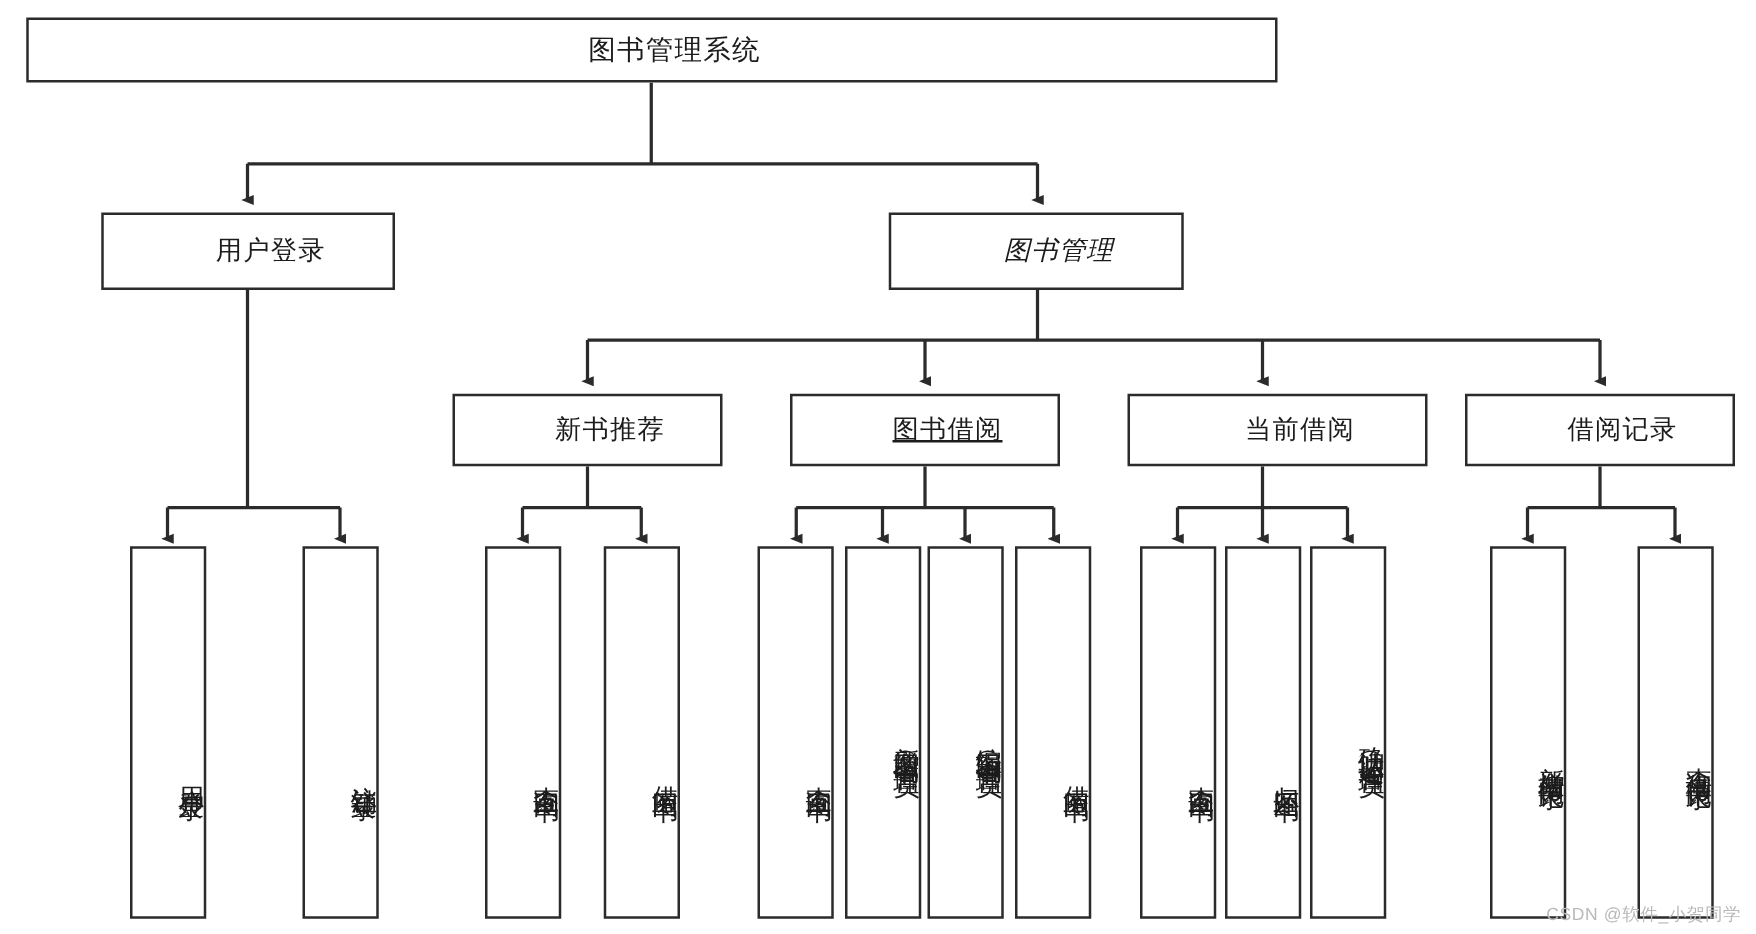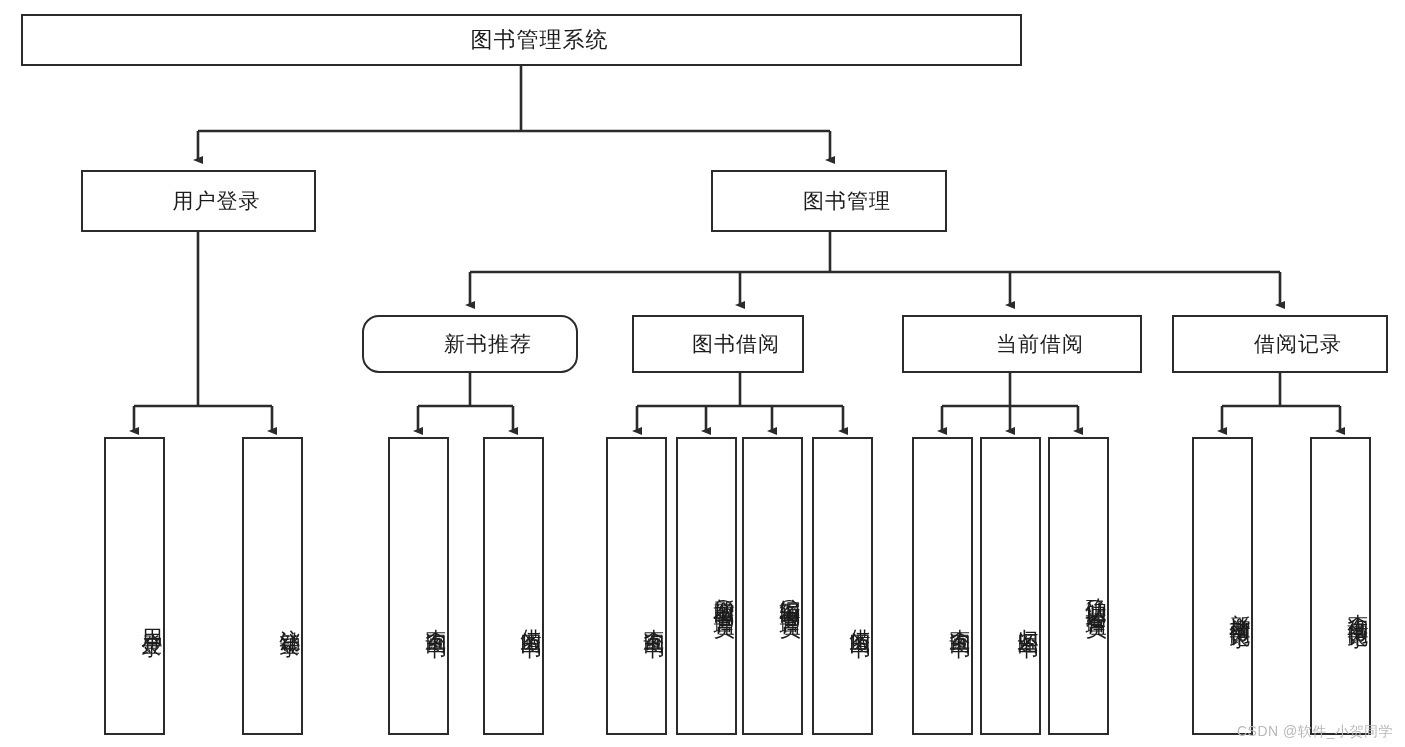--- a/index.html
+++ b/index.html
@@ -126,24 +126,24 @@
       <path d="M1280,373 L1280,406"></path>
       <path d="M1222,406 L1340,406"></path>
       <path d="M1222,406 L1222,431" marker-end="url(#arrow)"></path>
       <path d="M1340,406 L1340,431" marker-end="url(#arrow)"></path>
     </g>
   </svg>
 
   <div class="node h root" style="left:21px; top:14px; width:1001px; height:52px;">图书管理系统</div>
 
   <div class="node h" style="left:81px; top:170px; width:235px; height:62px;">用户登录</div>
-  <div class="node h" style="left:711px; top:170px; width:236px; height:62px;">图书管理</div>
+  <div class="node h" style="left:711px; top:170px; width:236px; height:62px;font-style:italic;">图书管理</div>
 
-  <div class="node h" style="left:362px; top:315px; width:216px; height:58px;border-radius:17px;">新书推荐</div>
-  <div class="node h" style="left:632px; top:315px; width:172px; height:58px;">图书借阅</div>
+  <div class="node h" style="left:362px; top:315px; width:216px; height:58px;">新书推荐</div>
+  <div class="node h" style="left:632px; top:315px; width:216px; height:58px;text-decoration:underline;">图书借阅</div>
   <div class="node h" style="left:902px; top:315px; width:240px; height:58px;">当前借阅</div>
   <div class="node h" style="left:1172px; top:315px; width:216px; height:58px;text-align:right;">借阅记录</div>
 
   <div class="node v" style="left:104px; top:437px; width:61px; height:298px;">用户登录</div>
   <div class="node v" style="left:242px; top:437px; width:61px; height:298px;">注销登录</div>
 
   <div class="node v" style="left:388px; top:437px; width:61px; height:298px;">查询图书</div>
   <div class="node v" style="left:483px; top:437px; width:61px; height:298px;">借阅图书</div>
 
   <div class="node v" style="left:606px; top:437px; width:61px; height:298px;">查询图书</div>

